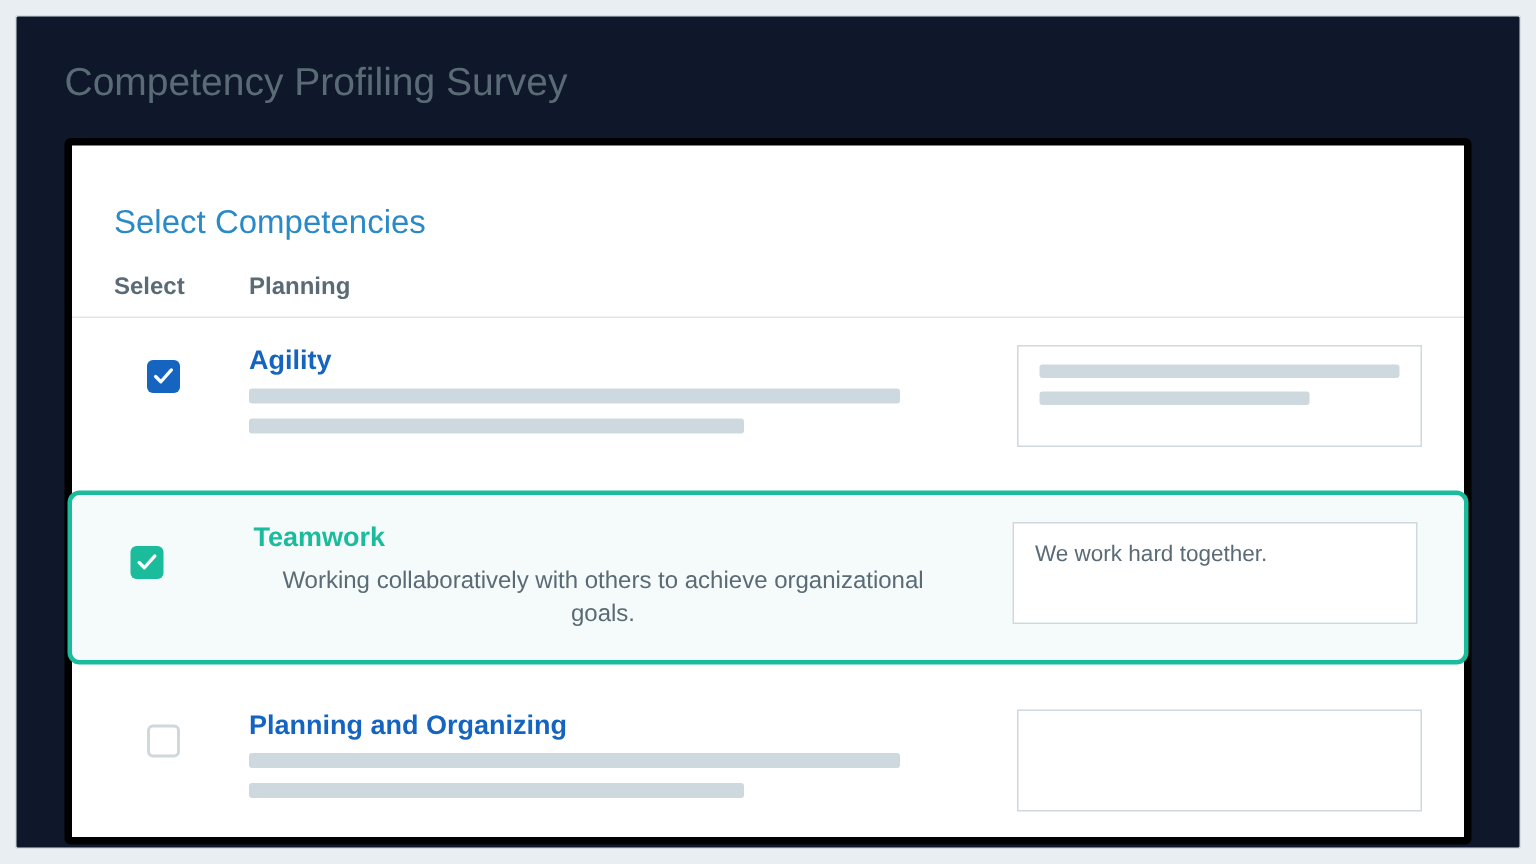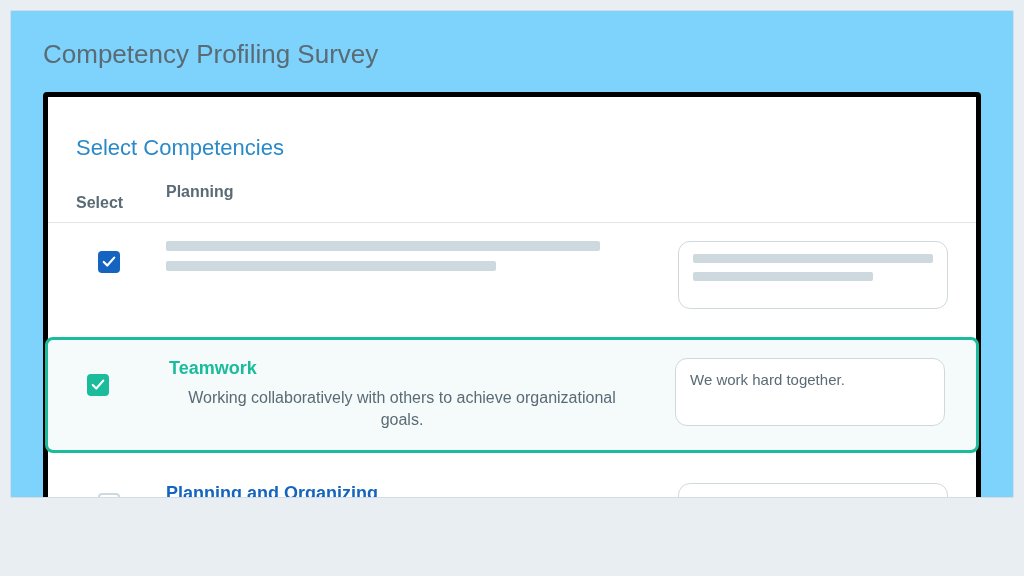--- a/index.html
+++ b/index.html
@@ -8,25 +8,25 @@
       padding: 0;
     }
     body {
       font-family: -apple-system, BlinkMacSystemFont, "Segoe UI", Arial, sans-serif;
       background: #e8eef1;
       padding: 10px;
       width: 1024px;
       height: 576px;
     }
     .page-container {
-      background: #7dd3fc;
+      background: #0f172a;
       border: 1px solid #d5dde2;
       border-radius: 2px;
       padding: 28px 32px 0 32px;
-      height: 488px;
+      height: 556px;
       overflow: hidden;
     }
     .page-title {
       font-size: 26px;
       font-weight: 400;
       color: #5a6b76;
       margin-bottom: 22px;
     }
     .card {
       background: #fff;
@@ -45,21 +45,20 @@
       display: flex;
       padding: 8px 28px 10px 28px;
       border-bottom: 1px solid #e0e6ea;
       font-size: 16px;
       font-weight: 600;
       color: #5a6b76;
     }
     .col-select {
       width: 90px;
       flex-shrink: 0;
-      margin-top: 11px;
     }
     .col-library {
       flex: 1;
       padding-right: 40px;
     }
     .col-rationale {
       width: 270px;
       flex-shrink: 0;
     }
     .row {
@@ -131,21 +130,21 @@
     .placeholder-line.long {
       width: 92%;
     }
     .placeholder-line.medium {
       width: 70%;
     }
     .rationale-box {
       width: 270px;
       flex-shrink: 0;
       border: 1px solid #cfd8dd;
-      border-radius: 12px;
+      border-radius: 0;
       background: #fff;
       padding: 12px 14px;
       min-height: 68px;
       font-size: 15px;
       color: #5a6b76;
     }
     .rationale-placeholder {
       height: 9px;
       background: #cdd9df;
       border-radius: 2px;
@@ -180,20 +179,21 @@
 
     <div class="row">
       <div class="checkbox-wrapper">
         <div class="checkbox checkbox-checked-blue">
           <svg viewBox="0 0 16 16">
             <path d="M2 8 L6 12 L14 3" stroke="#fff" stroke-width="2.5" fill="none" stroke-linecap="round" stroke-linejoin="round"></path>
           </svg>
         </div>
       </div>
       <div class="library-content">
+        <div class="item-title">Agility</div>
         <div class="placeholder-line long"></div>
         <div class="placeholder-line medium"></div>
       </div>
       <div class="rationale-box">
         <div class="rationale-placeholder full"></div>
         <div class="rationale-placeholder partial"></div>
       </div>
     </div>
 
     <div class="row row-highlighted">

